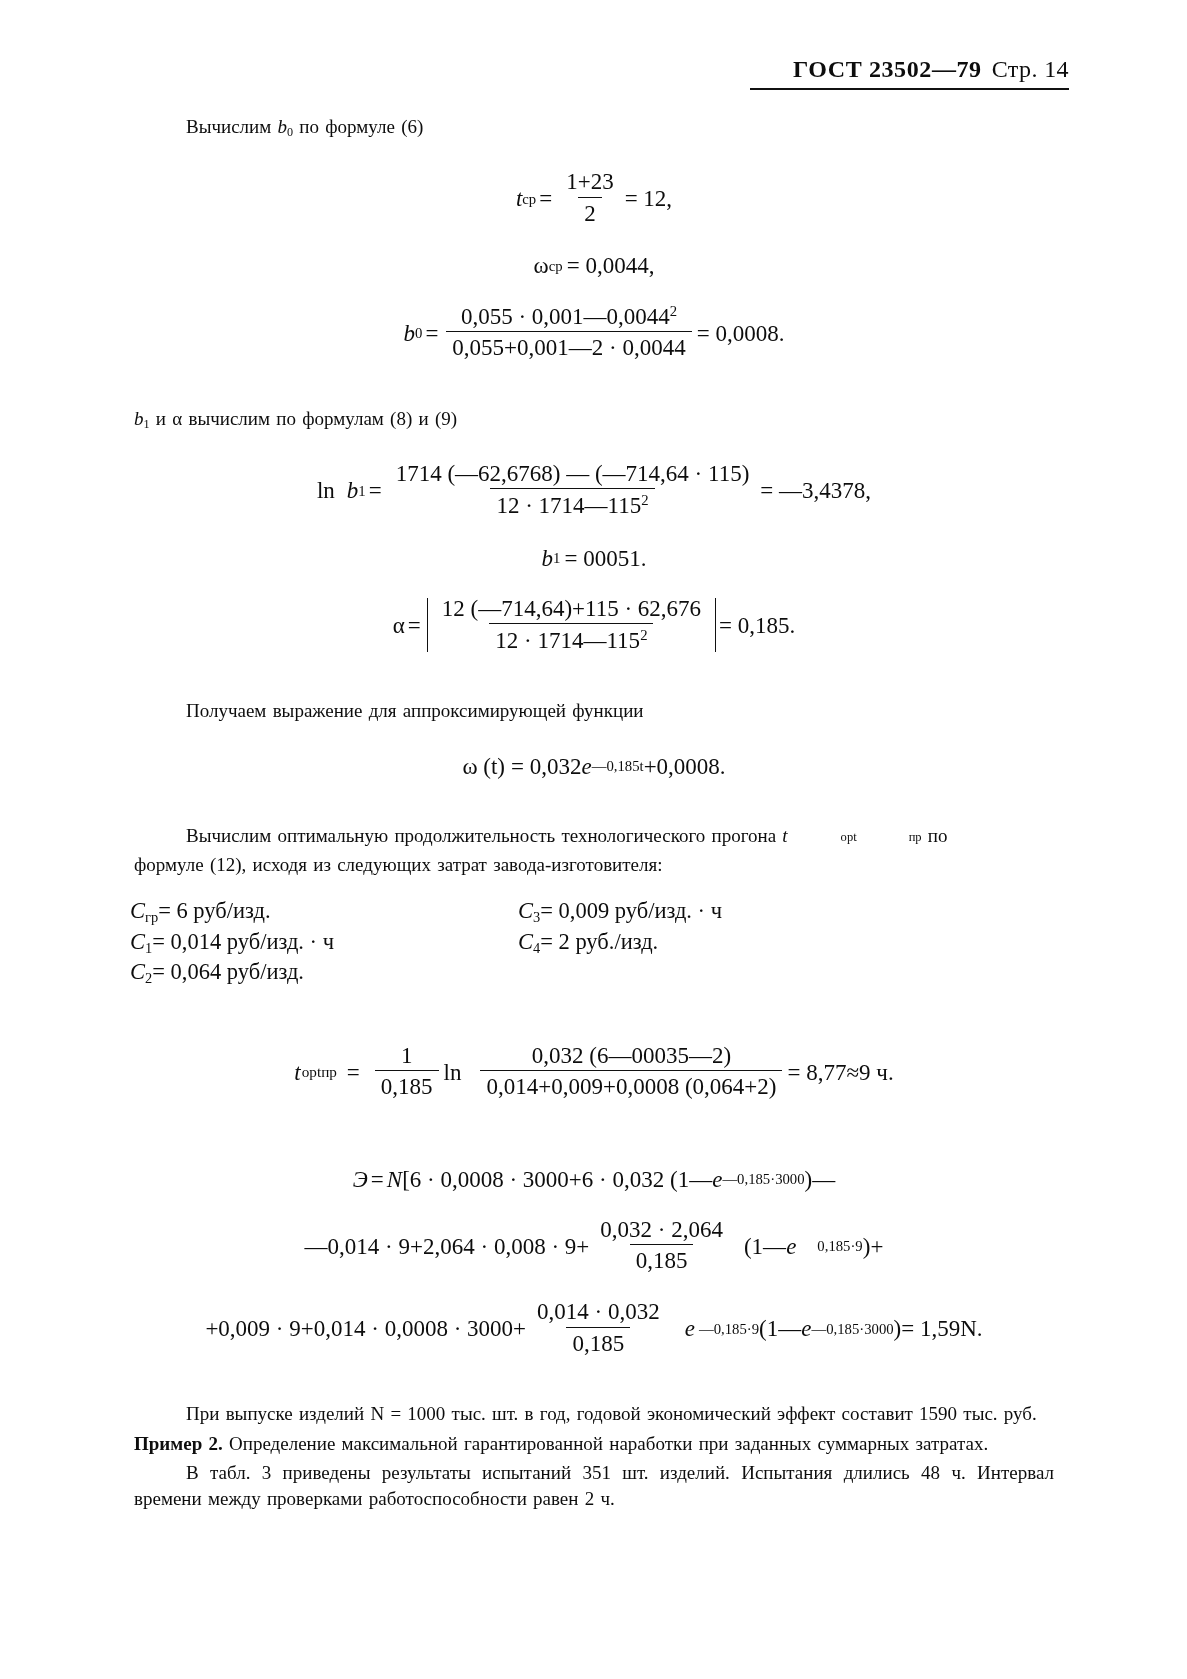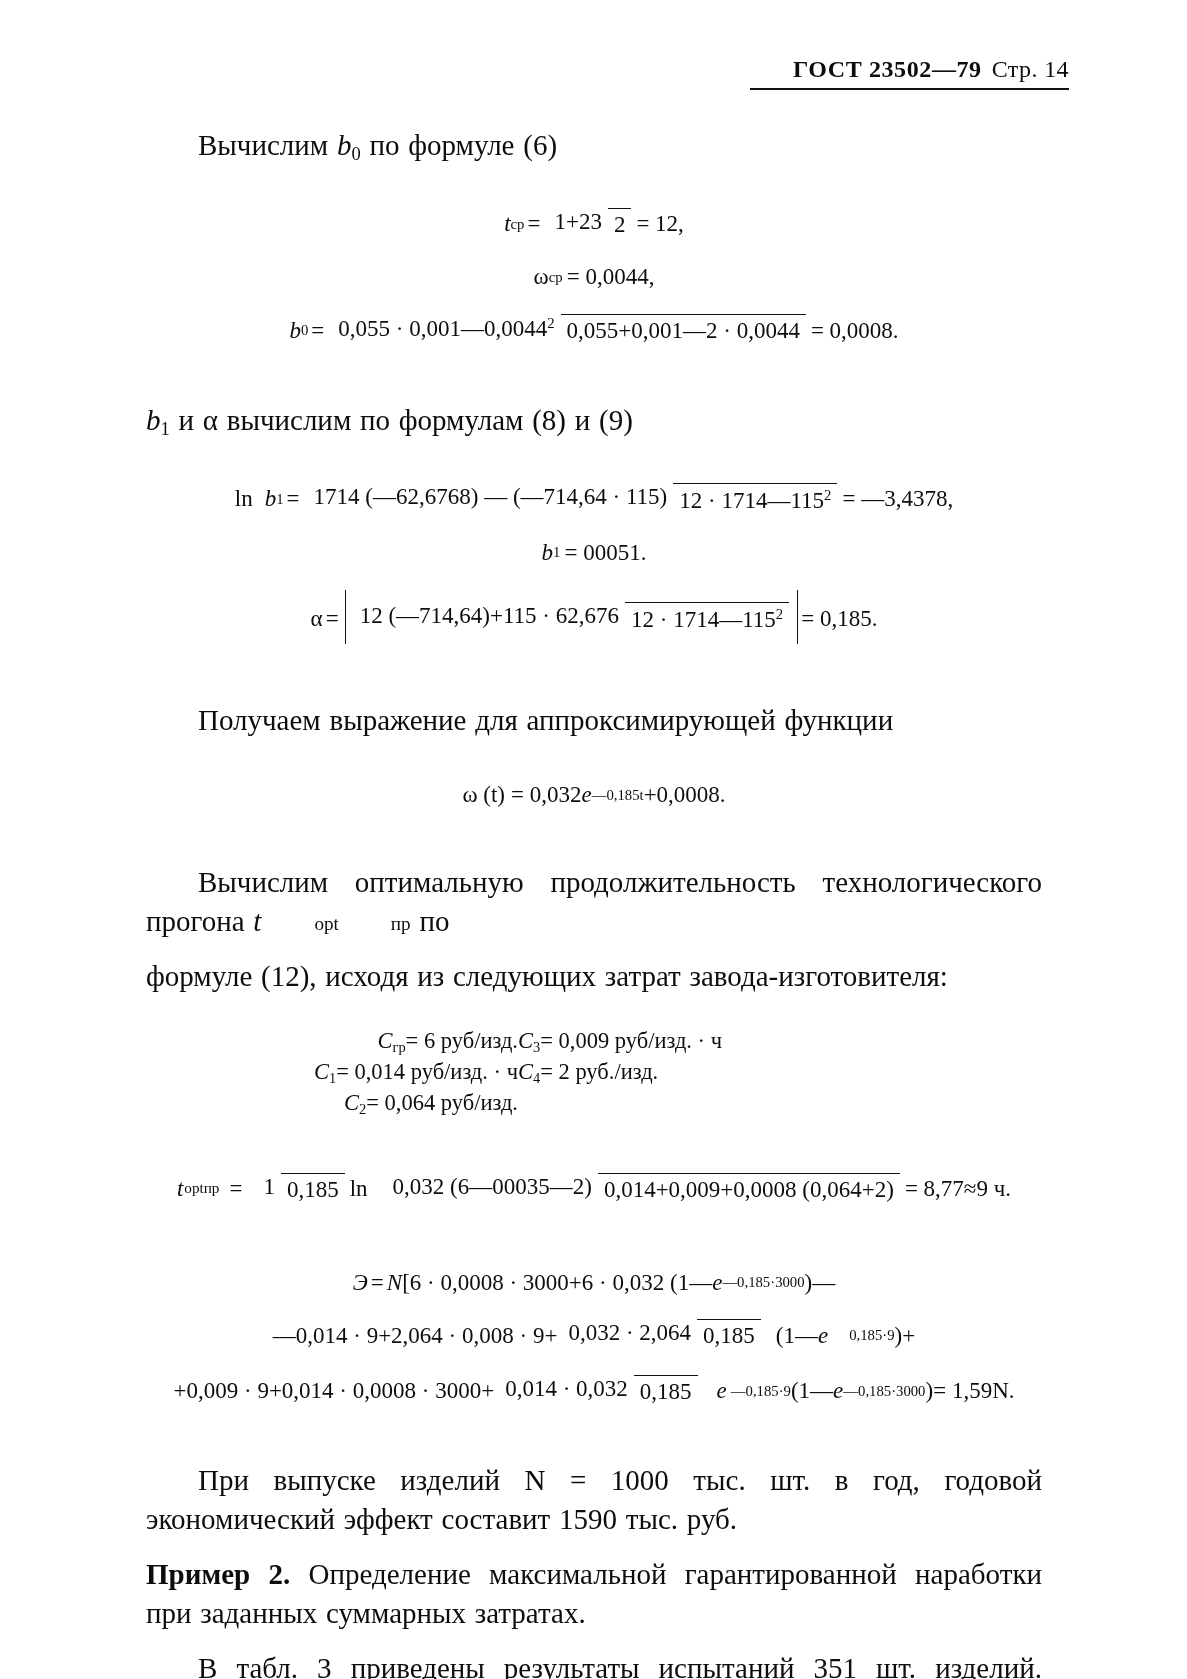--- a/index.html
+++ b/index.html
@@ -56,22 +56,22 @@
   }
 
   
   .content {
     position: absolute;
     top: 110px;
     left: 130px;
     width: 928px;
   }
   p.para {
-    margin: 16px;
-    font-size: 29px;
+    margin: 4px;
+    font-size: 19px;
     line-height: 1.34;
     text-align: justify;
     text-indent: 52px;
     word-spacing: 1.5px;
   }
   p.para.noind { text-indent: 0; }
   .gap-s { height: 14px; }
   .gap-m { height: 26px; }
   .gap-l { height: 40px; }
   .gap-xl { height: 56px; }
@@ -109,21 +109,21 @@
     margin-left: 1px;
     position: relative;
     top: -0.05em;
   }
   .stack .top { display: block; }
   .stack .bot { display: block; }
 
   
   .frac {
     display: inline-flex;
-    flex-direction: row;
+    flex-direction: column;
     align-items: center;
     vertical-align: middle;
     margin: 0 5px;
     position: relative;
     top: -0.06em;
   }
   .frac .num {
     padding: 0 6px 2px 6px;
     display: block;
     white-space: nowrap;
@@ -145,21 +145,21 @@
     top: -0.04em;
   }
 
   
   .costs {
     display: flex;
     font-size: 22.5px;
     line-height: 1.30;
   }
   .costs .col { }
-  .costs .col.left { width: 388px; text-align: right; }
+  .costs .col.left { width: 388px; }
   .costs .row { white-space: nowrap; }
 
   .eq-big { font-size: 23px; }
 </style>
 </head>
 <body>
 
 <div class="page">
 
   <div class="header">

